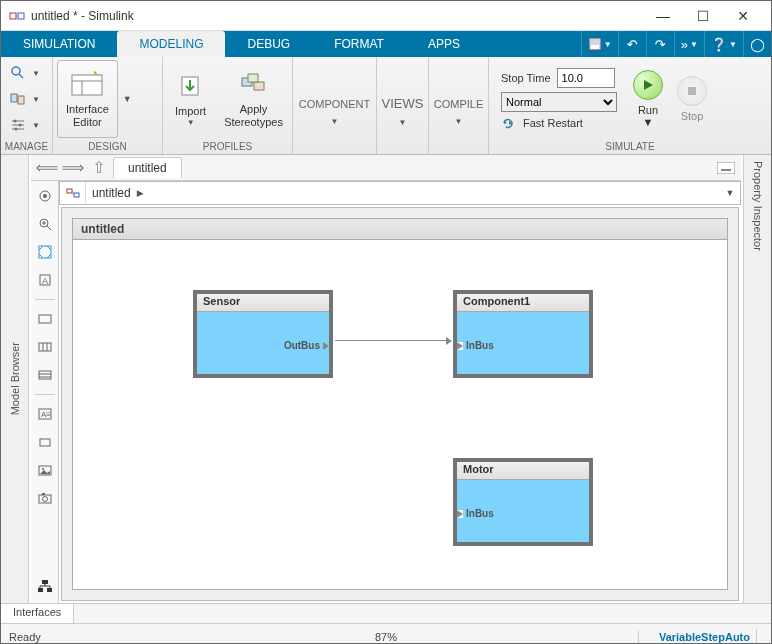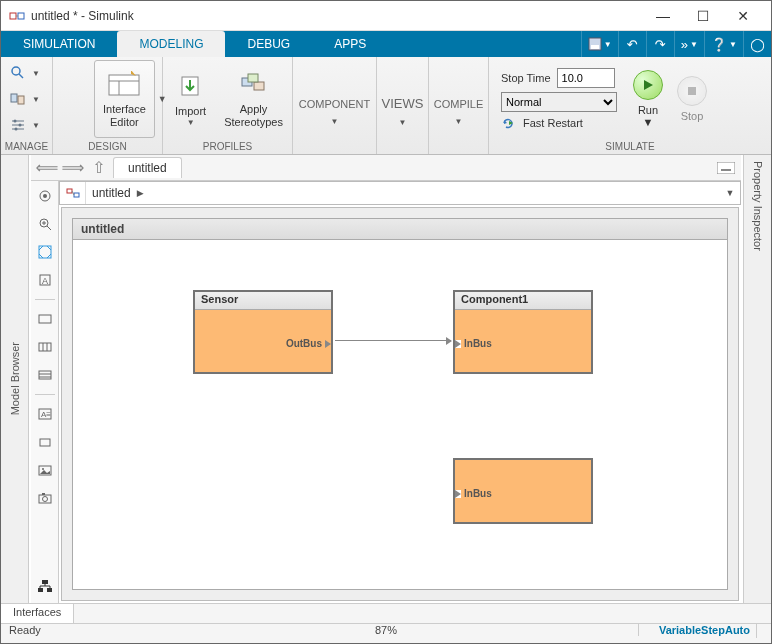--- a/index.html
+++ b/index.html
@@ -24,21 +24,21 @@
 .ribbon-group { border-right: 1px solid #ccc; display: flex; flex-direction: column; }
 .ribbon-group .items { flex: 1; display: flex; align-items: center; padding: 2px 4px; gap: 2px; }
 .ribbon-group .label { font-size: 10px; color: #666; text-align: center; padding-bottom: 2px; }
 
 .small-btn { width: 26px; height: 24px; display: flex; align-items: center; justify-content: center; border-radius: 2px; }
 .small-stack { display: flex; flex-direction: column; gap: 2px; }
 .small-split { display: flex; align-items: center; }
 .small-split .dd { width: 10px; font-size: 8px; color: #555; text-align: center; }
 
 .big-btn { display: flex; flex-direction: column; align-items: center; justify-content: center; height: 78px; padding: 2px 8px; border-radius: 3px; font-size: 11px; color: #333; line-height: 1.15; text-align: center; }
-.big-btn.boxed { border: 1px solid #bbb; background: linear-gradient(#fafafa,#ececec); margin-left: 37px; }
+.big-btn.boxed { border: 1px solid #bbb; background: linear-gradient(#fafafa,#ececec); }
 .big-btn .icon { height: 32px; display: flex; align-items: center; justify-content: center; margin-bottom: 2px; }
 .big-btn .dd { font-size: 8px; color: #555; }
 .drop-btn { width: 14px; height: 78px; display: flex; align-items: center; justify-content: center; font-size: 9px; color: #555; border-left: 1px solid transparent; }
 
 .sim-group { flex-direction: column; padding: 4px 8px; gap: 4px; }
 .sim-row { display: flex; align-items: center; gap: 6px; font-size: 11px; color: #333; }
 .sim-row input { width: 58px; height: 20px; border: 1px solid #888; font-size: 11px; padding: 4px 4px; }
 .sim-row select { width: 116px; height: 20px; border: 1px solid #888; font-size: 11px; }
 .sim-row .fr-icn { display: inline-flex; width: 16px; }
 
@@ -70,39 +70,39 @@
 .palette .pbtn { width: 22px; height: 22px; display: flex; align-items: center; justify-content: center; color: #555; border-radius: 2px; }
 .palette .sep { height: 1px; width: 20px; background: #ccc; margin: 2px 0; }
 .palette .bottom-pin { margin-top: auto; margin-bottom: 6px; }
 
 
 .canvas-wrap { position: absolute; left: 60px; right: 32px; top: 206px; bottom: 42px; background: #eee; border: 1px solid #bbb; padding: 10px; }
 .canvas-titlebar { height: 22px; background: linear-gradient(#eaeaea,#dcdcdc); border: 1px solid #aaa; display: flex; align-items: center; padding: 0 8px; font-size: 12px; font-weight: bold; color: #444; }
 .canvas { position: absolute; left: 10px; right: 10px; top: 32px; bottom: 10px; background: #fff; border: 1px solid #aaa; border-top: none; }
 
 
-.block { position: absolute; width: 140px; border: 2px solid #737373; background: #fdba74; }
+.block { position: absolute; width: 140px; border: 4px solid #737373; background: #7dd3fc; }
 .block .bhead { height: 18px; background: linear-gradient(#f0f0f0,#e0e0e0); border-bottom: 1px solid #aaa; font-size: 11px; font-weight: bold; color: #333; padding: 1px 6px; }
 .block .bbody { height: 62px; position: relative; font-weight: bold; }
 .port { position: absolute; display: flex; align-items: center; font-size: 10px; color: #555; gap: 3px; }
 .port.out { right: 0; }
 .port.in { left: 0; }
 .port .tri { width: 0; height: 0; border-top: 4px solid transparent; border-bottom: 4px solid transparent; border-left: 6px solid #888; }
 .port .tri-in { width: 0; height: 0; border-top: 4px solid transparent; border-bottom: 4px solid transparent; border-left: 6px solid #888; background: #fff; }
 
 
 .wire { position: absolute; height: 0; border-top: 1px solid #888; }
 .wire::after { content: ""; position: absolute; right: -1px; top: -4px; width: 0; height: 0; border-top: 4px solid transparent; border-bottom: 4px solid transparent; border-left: 6px solid #888; }
 
 
 .bottom-tabs { position: absolute; left: 0; right: 0; bottom: 20px; height: 20px; background: #f5f5f5; border-top: 1px solid #ccc; display: flex; align-items: stretch; }
 .bottom-tabs .btab { padding: 2px 12px; font-size: 11px; color: #444; border-right: 1px solid #ccc; background: #fff; }
 
 
-.status { position: absolute; left: 0; right: 0; bottom: 0; height: 20px; background: #f5f5f5; border-top: 1px solid #ccc; display: flex; align-items: flex-start; font-size: 11px; color: #444; padding: 0 8px; }
+.status { position: absolute; left: 0; right: 0; bottom: 0; height: 20px; background: #f5f5f5; border-top: 1px solid #ccc; display: flex; align-items: flex-end; font-size: 11px; color: #444; padding: 0 8px; }
 .status .mid { position: absolute; left: 50%; transform: translateX(-50%); }
 .status .right { margin-left: auto; color: #0076A8; border-left: 1px solid #ccc; padding-left: 20px; font-weight: bold; }
 .status .rsep { border-left: 1px solid #ccc; height: 14px; margin: 0 6px; }
 
 svg { display: block; }
 </style>
 </head>
 <body>
 
 <div class="titlebar">
@@ -116,20 +116,21 @@
   <span class="title">untitled * - Simulink</span>
   <div class="winbtn">—</div>
   <div class="winbtn">☐</div>
   <div class="winbtn">✕</div>
 </div>
 
 <div class="ribbon-tabs">
   <div class="tab">SIMULATION</div>
   <div class="tab active">MODELING</div>
   <div class="tab">DEBUG</div>
+  <div class="tab">FORMAT</div>
   <div class="tab">APPS</div>
   <div class="spacer"></div>
   <div class="tool wide">
       <svg width="14" height="14">
         <rect x="1" y="1" width="12" height="12" fill="#ccd8ea" stroke="#556"></rect>
         <rect x="3" y="8" width="8" height="4" fill="#fff"></rect>
       </svg>
       <span style="font-size:8px">▼</span>
     </div>
   <div class="tool">↶</div>
@@ -441,20 +442,21 @@
       <div class="bhead">Component1</div>
       <div class="bbody">
         <div class="port in" style="top:28px">
           <span class="tri-in"></span>
           <span>InBus</span>
         </div>
       </div>
     </div>
 
     <div class="block" style="left:380px; top:218px;">
+      <div class="bhead">Motor</div>
       <div class="bbody">
         <div class="port in" style="top:28px">
           <span class="tri-in"></span>
           <span>InBus</span>
         </div>
       </div>
     </div>
 
     <div class="wire" style="left:262px; top:100px; width:116px;"></div>
 

